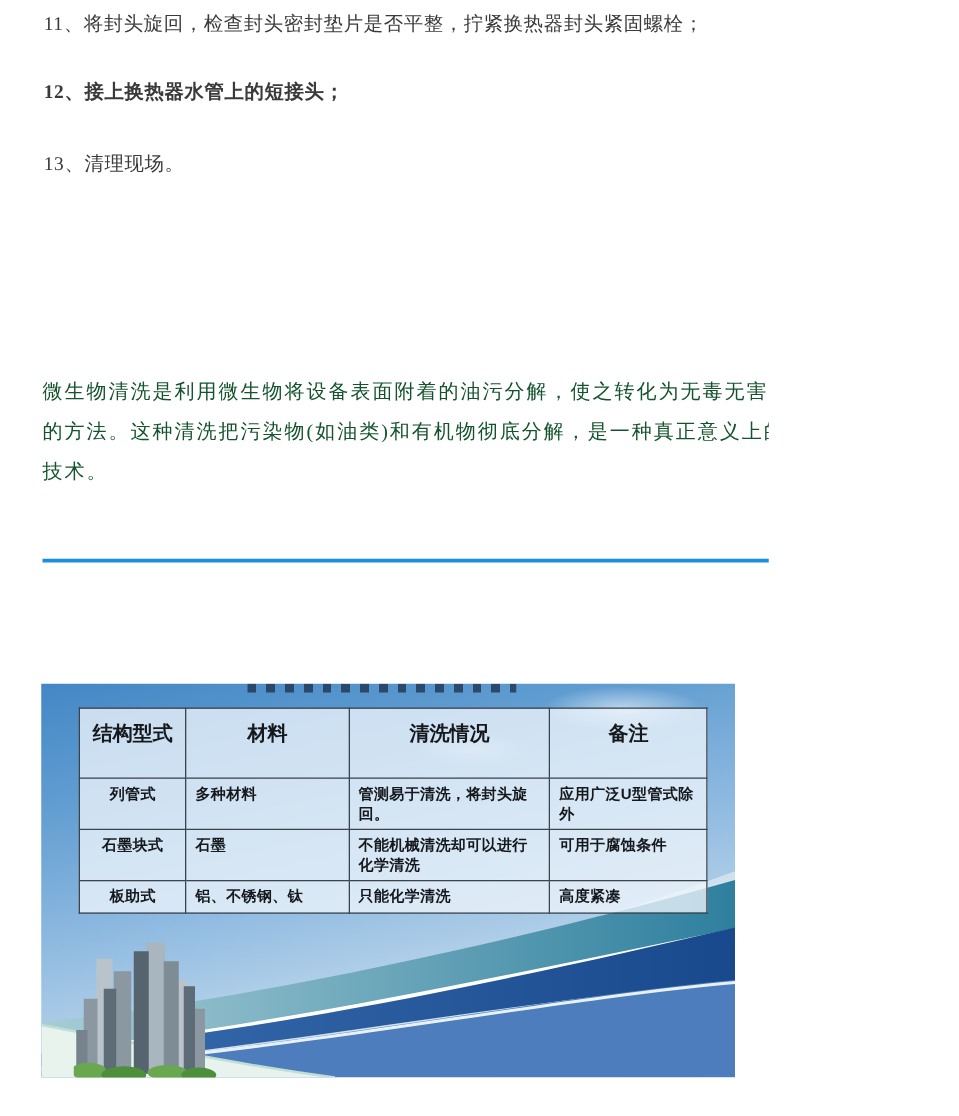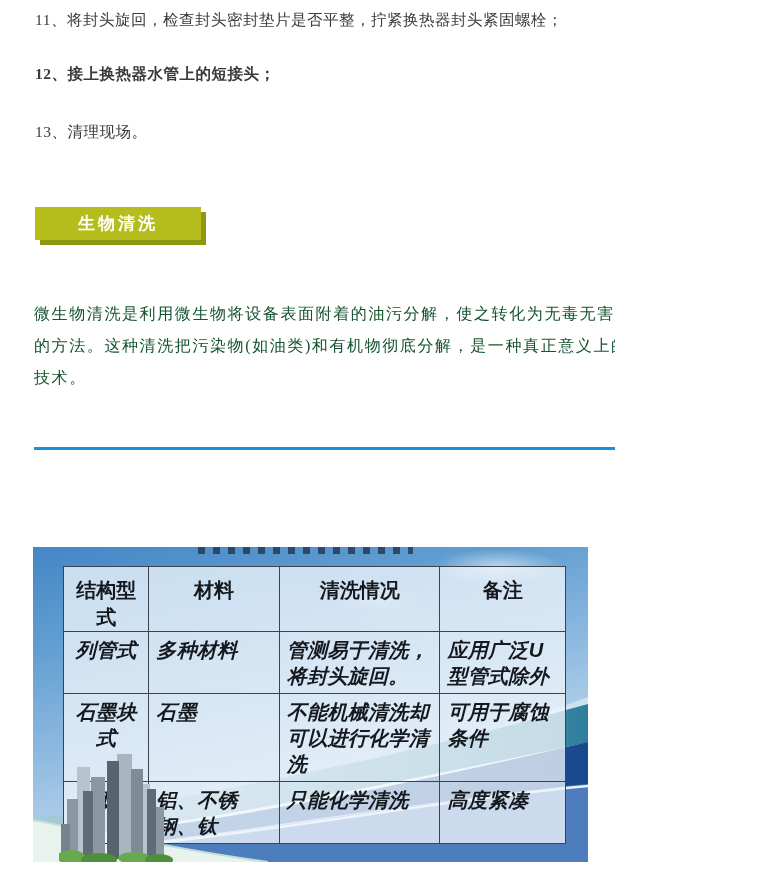--- a/index.html
+++ b/index.html
@@ -55,36 +55,33 @@
 
   table.hx {
     position:absolute; left:30px; top:19px; width:503px;
     border-collapse:collapse; table-layout:fixed;
     font-family:"Liberation Sans", sans-serif; color:#15181c;
   }
   table.hx th, table.hx td {
     border:1px solid #3d434b; background:rgba(238,245,251,0.78);
     vertical-align:top; font-weight:bold;
   }
-  table.hx th { height:56px; padding:10px 9px 0; font-size:20px; text-align:center; }
-  table.hx td { padding:5px 7px 4px; font-size:20px; line-height:1.3; text-align:left; letter-spacing:0.3px;font-style:italic; }
+  table.hx th { height:56px; padding:10px 9px 0; font-size:16px; text-align:center; }
+  table.hx td { padding:5px 7px 4px; font-size:12px; line-height:1.3; text-align:left; letter-spacing:0.3px; }
   table.hx td:first-child { text-align:center; padding-left:2px; padding-right:2px; }
 </style>
 </head>
 <body>
 
 <div class="page">
 
   <p class="step" id="step-0">11、将封头旋回，检查封头密封垫片是否平整，拧紧换热器封头紧固螺栓；</p>
   <p class="step" id="step-1">12、接上换热器水管上的短接头；</p>
   <p class="step" id="step-2">13、清理现场。</p>
 
-  <div class="bio-btn">
-    <span>生物清洗</span>
-  </div>
 
   <p class="bio-para">微生物清洗是利用微生物将设备表面附着的油污分解，使之转化为无毒无害的水溶性物质的方法。这种清洗把污染物(如油类)和有机物彻底分解，是一种真正意义上的环保型清洗技术。</p>
 
   <div class="blue-rule"></div>
 
 
   <div class="img-block">
     <div class="cloud c1"></div>
     <div class="cloud c2"></div>
     <div class="title-remnant"></div>

